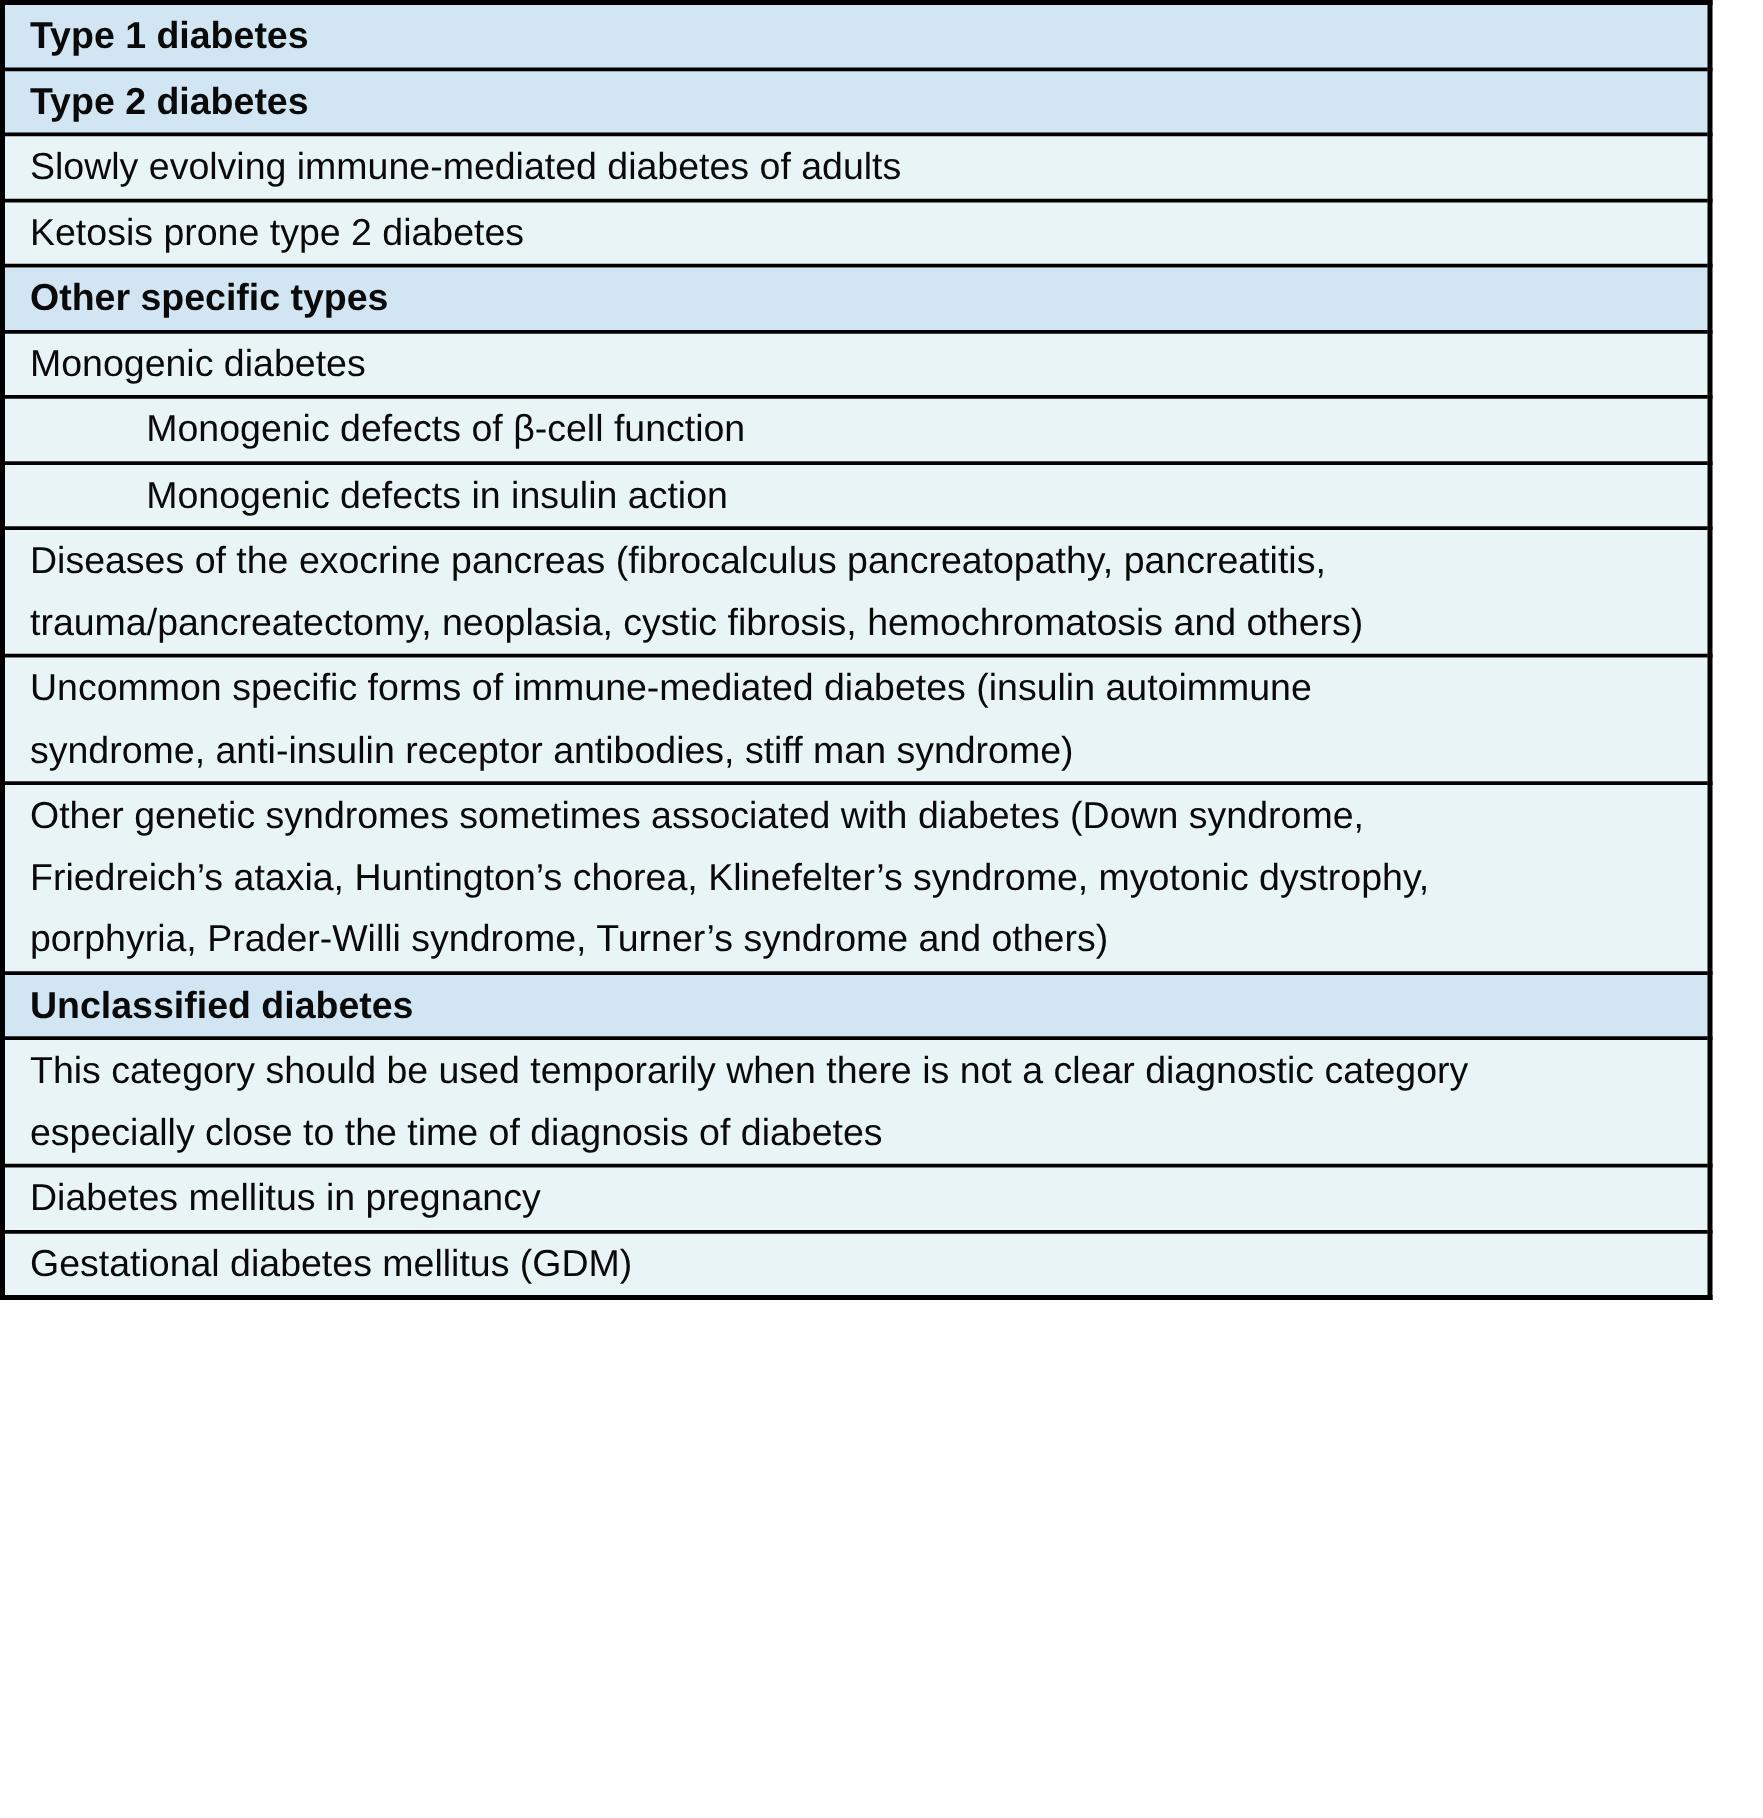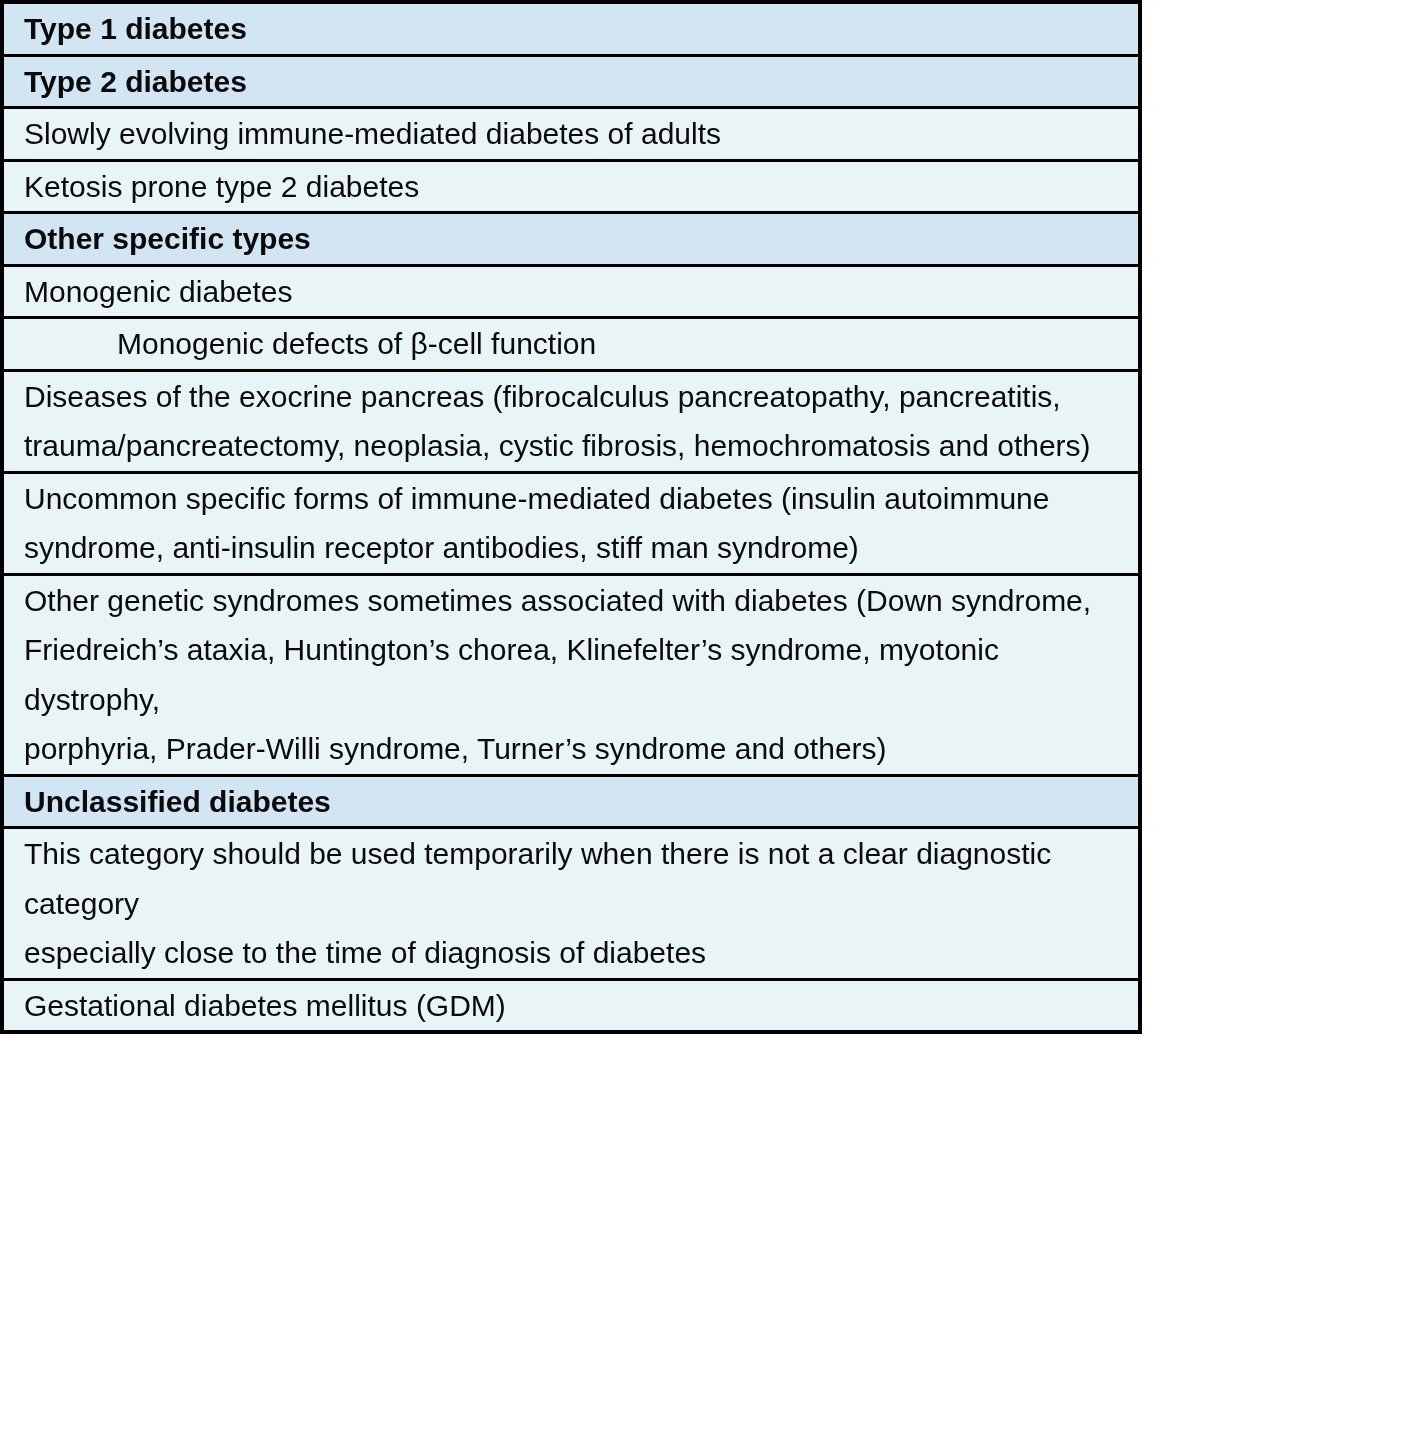--- a/index.html
+++ b/index.html
@@ -5,21 +5,21 @@
   html, body {
     margin: 0;
     padding: 0;
     background: #ffffff;
   }
   body {
     width: 1410px;
     font-family: "Liberation Sans", "DejaVu Sans", sans-serif;
   }
   table.classification {
-    width: 1142px;
+    width: 1370px;
     border-collapse: collapse;
     table-layout: fixed;
     border: 4px solid var(--border-color, #000);
   }
   table.classification td {
     border-top: 3px solid var(--border-color, #000);
     border-bottom: 3px solid var(--border-color, #000);
     font-size: 30px;
     line-height: 49.5px;
     color: var(--text-color, #0a0a0a);
@@ -59,20 +59,23 @@
       </tr>
       <tr class="section">
         <td>Other specific types</td>
       </tr>
       <tr class="item">
         <td>Monogenic diabetes</td>
       </tr>
       <tr class="item indent">
         <td>Monogenic defects of β-cell function</td>
       </tr>
+      <tr class="item indent">
+        <td>Monogenic defects in insulin action</td>
+      </tr>
       <tr class="item">
         <td>Diseases of the exocrine pancreas (fibrocalculus pancreatopathy, pancreatitis,
 trauma/pancreatectomy, neoplasia, cystic fibrosis, hemochromatosis and others)</td>
       </tr>
       <tr class="item">
         <td>Uncommon specific forms of immune-mediated diabetes (insulin autoimmune
 syndrome, anti-insulin receptor antibodies, stiff man syndrome)</td>
       </tr>
       <tr class="item">
         <td>Other genetic syndromes sometimes associated with diabetes (Down syndrome,
@@ -80,16 +83,19 @@
 porphyria, Prader-Willi syndrome, Turner’s syndrome and others)</td>
       </tr>
       <tr class="section">
         <td>Unclassified diabetes</td>
       </tr>
       <tr class="item">
         <td>This category should be used temporarily when there is not a clear diagnostic category
 especially close to the time of diagnosis of diabetes</td>
       </tr>
       <tr class="item">
+        <td>Diabetes mellitus in pregnancy</td>
+      </tr>
+      <tr class="item">
         <td>Gestational diabetes mellitus (GDM)</td>
       </tr>
     </tbody>
 </table>
 
 </body></html>

